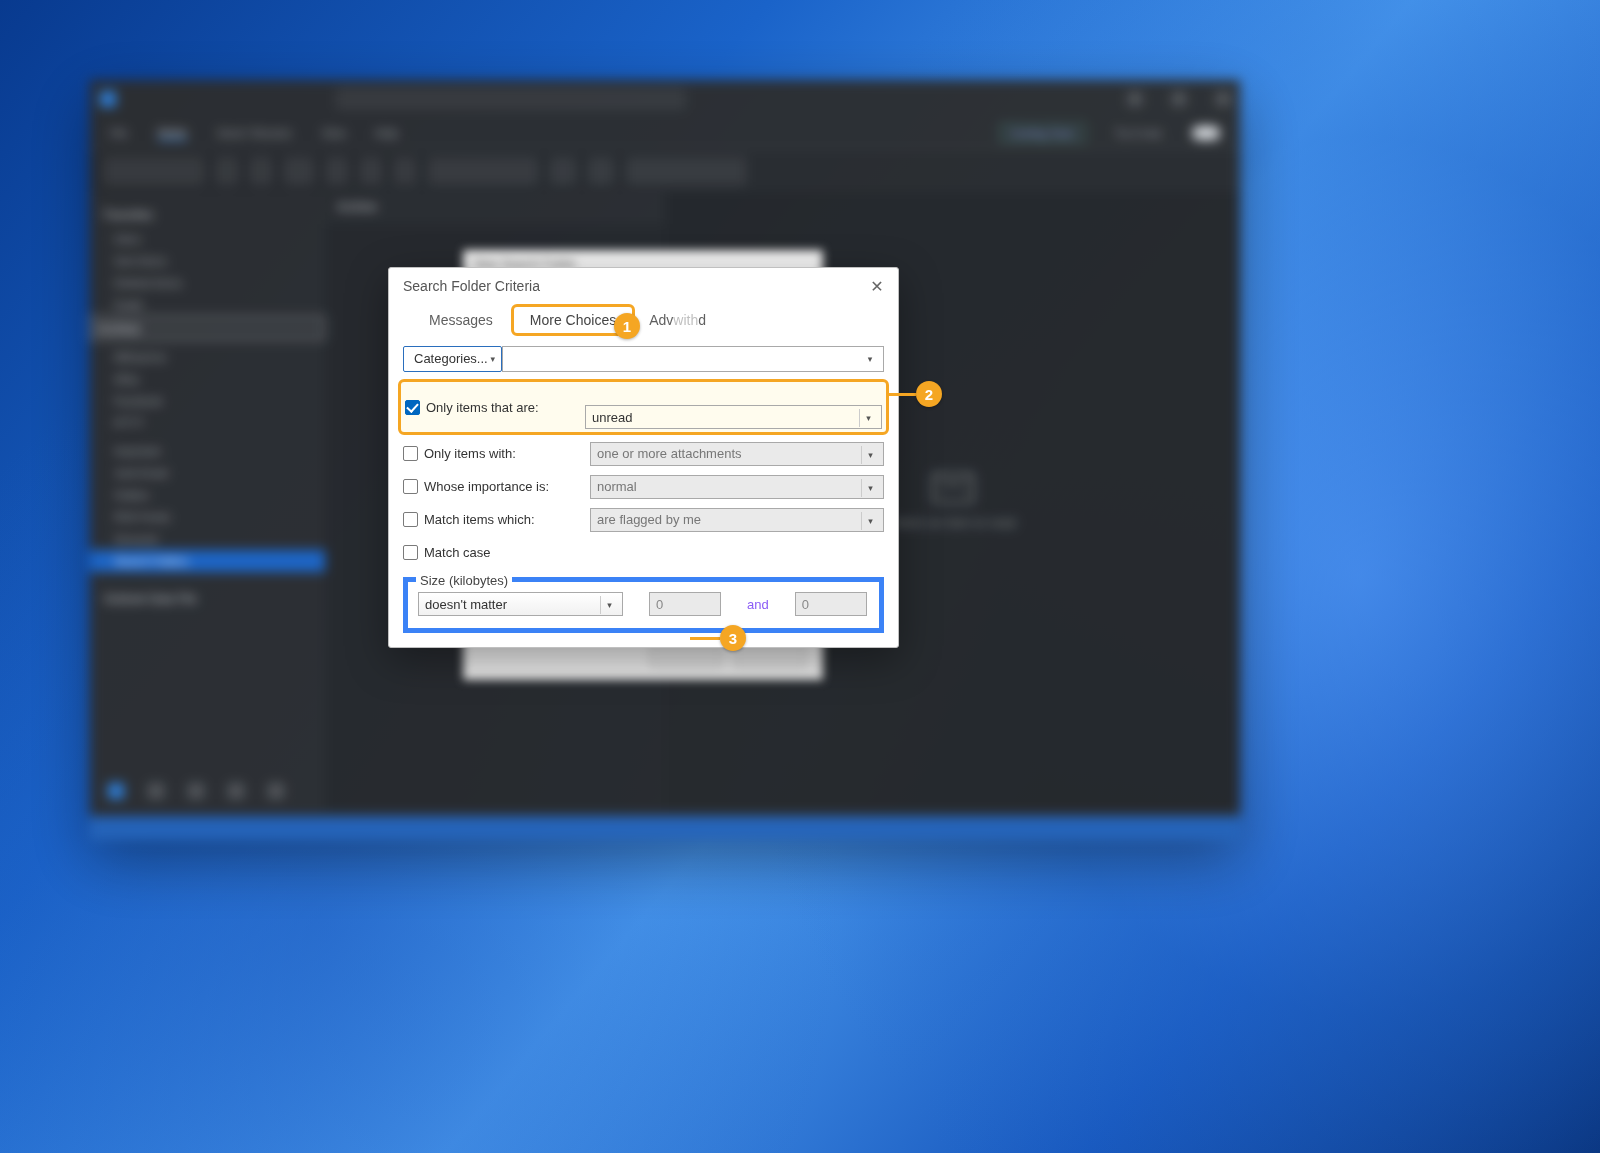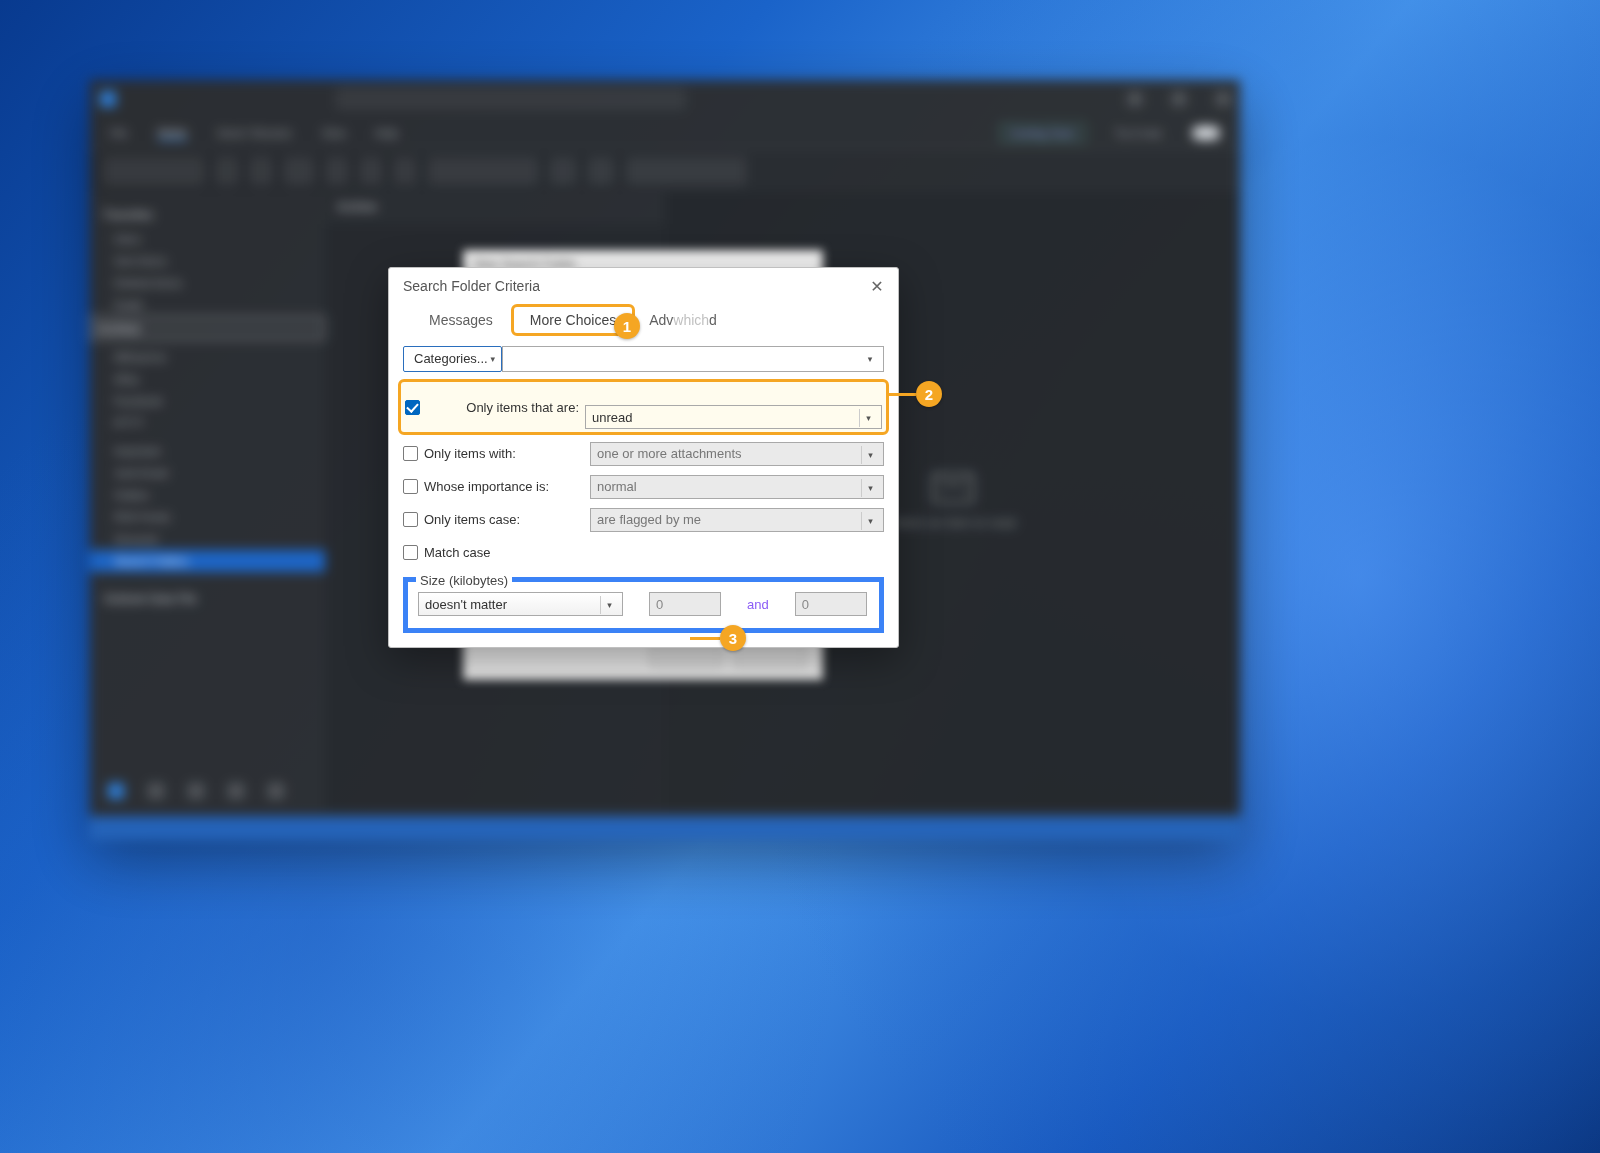--- a/index.html
+++ b/index.html
@@ -92,21 +92,21 @@
   .sel.gray { background: #eaeaea; color: #777; }
   .categories-btn { height: 26px; border: 1px solid #2a6ebd; background: #fff; color: #333; padding: 0 16px 0 10px; display: inline-flex; align-items: center; border-radius: 2px; cursor: pointer; position: relative; width: 99px; }
   .categories-btn .dd { position: absolute; right: 6px; font-size: 9px; color: #555; }
   .cat-field { flex: 1; height: 26px; border: 1px solid #a9a9a9; background: #fff; position: relative; }
   .cat-field .arrow { position: absolute; right: 4px; top: 3px; width: 18px; height: 18px; display: flex; align-items: center; justify-content: center; font-size: 9px; color: #555; }
 
   .highlight-row {
     border: 3px solid #f5a623; border-radius: 6px; background: #fffcee;
     padding: 3px 4px; margin: 2px -5px; display: flex; align-items: center; gap: 6px;
   }
-  .highlight-row .lbl { flex: 0 0 153px; text-align: right; }
+  .highlight-row .lbl { flex: 0 0 153px; }
   .highlight-row .sel { flex: 1; margin-top: 20px; }
 
   .fieldset { border: 5px solid #3b82f6; margin-top: 8px; padding: 10px 10px 12px 10px; position: relative; }
   .legend { position: absolute; top: -9px; left: 8px; background: #fff; padding: 0 4px; font-size: 13px; color: #444; }
   .num { width: 72px; height: 24px; border: 1px solid #a9a9a9; background: #eaeaea; color: #888; padding: 0 6px; display: flex; align-items: center; }
 
   .dlg-buttons { display: flex; justify-content: flex-end; gap: 14px; padding: 14px 16px 18px 16px; align-items: center; }
   .btn { width: 86px; height: 26px; border: 1px solid #a9a9a9; background: linear-gradient(#fff,#ededed); display: flex; align-items: center; justify-content: center; font-size: 13px; cursor: pointer; border-radius: 2px; }
   .btn.ok-hl { border: 3px solid #f5a623; border-radius: 6px; width: 102px; height: 32px; background: #fdfdfd; }
   .btn.cancel-partial { opacity: 0.7; width: 40px; border-left: none; border-radius: 0 2px 2px 0; justify-content: flex-end; padding-right: 8px; }
@@ -205,21 +205,21 @@
 
 <div class="dialog">
   <div class="dlg-title">
     <span>Search Folder Criteria</span>
     <span class="dlg-close">✕</span>
   </div>
 
   <div class="tabs">
     <div class="tab behind">Messages</div>
     <div class="tab active">More Choices</div>
-    <div class="tab behind" style="margin-left:-4px">Adv<span style="opacity:.4">which</span>d</div>
+    <div class="tab behind" style="margin-left:-4px">Adv<span style="opacity:.4">with</span>d</div>
   </div>
 
   <div class="criteria">
     <div class="row" style="gap:1px;margin-bottom:4px">
       <div class="categories-btn">
         <span>Categories...</span>
         <span class="dd">▾</span>
       </div>
       <div class="cat-field" style="margin-left:-1px">
         <span class="arrow">▾</span>
@@ -248,21 +248,21 @@
       <div class="chk"></div>
       <div class="lbl">Whose importance is:</div>
       <div class="sel gray" style="flex:1">
         <span>normal</span>
         <span class="arrow">▾</span>
       </div>
     </div>
 
     <div class="row">
       <div class="chk"></div>
-      <div class="lbl">Only items case:</div>
+      <div class="lbl">Match items which:</div>
       <div class="sel gray" style="flex:1">
         <span>are flagged by me</span>
         <span class="arrow">▾</span>
       </div>
     </div>
 
     <div class="row">
       <div class="chk"></div>
       <div>Match case</div>
     </div>

